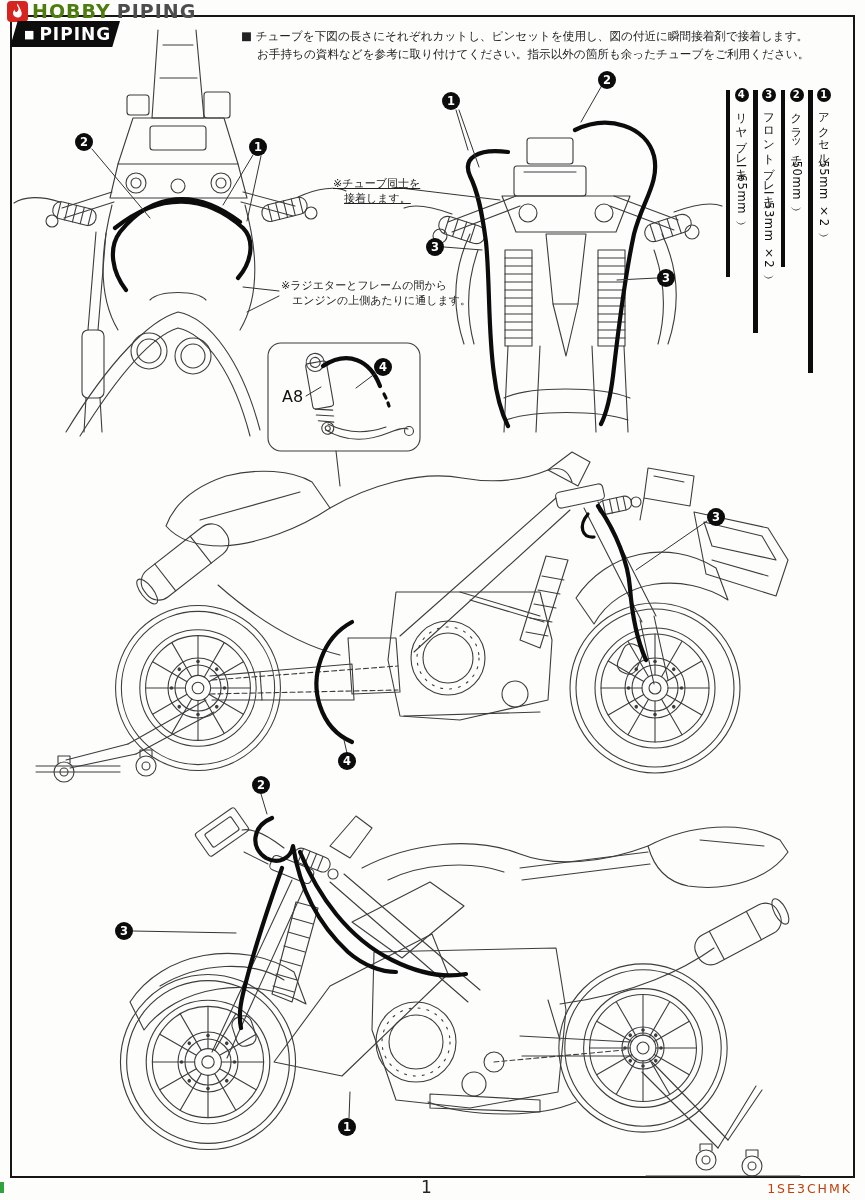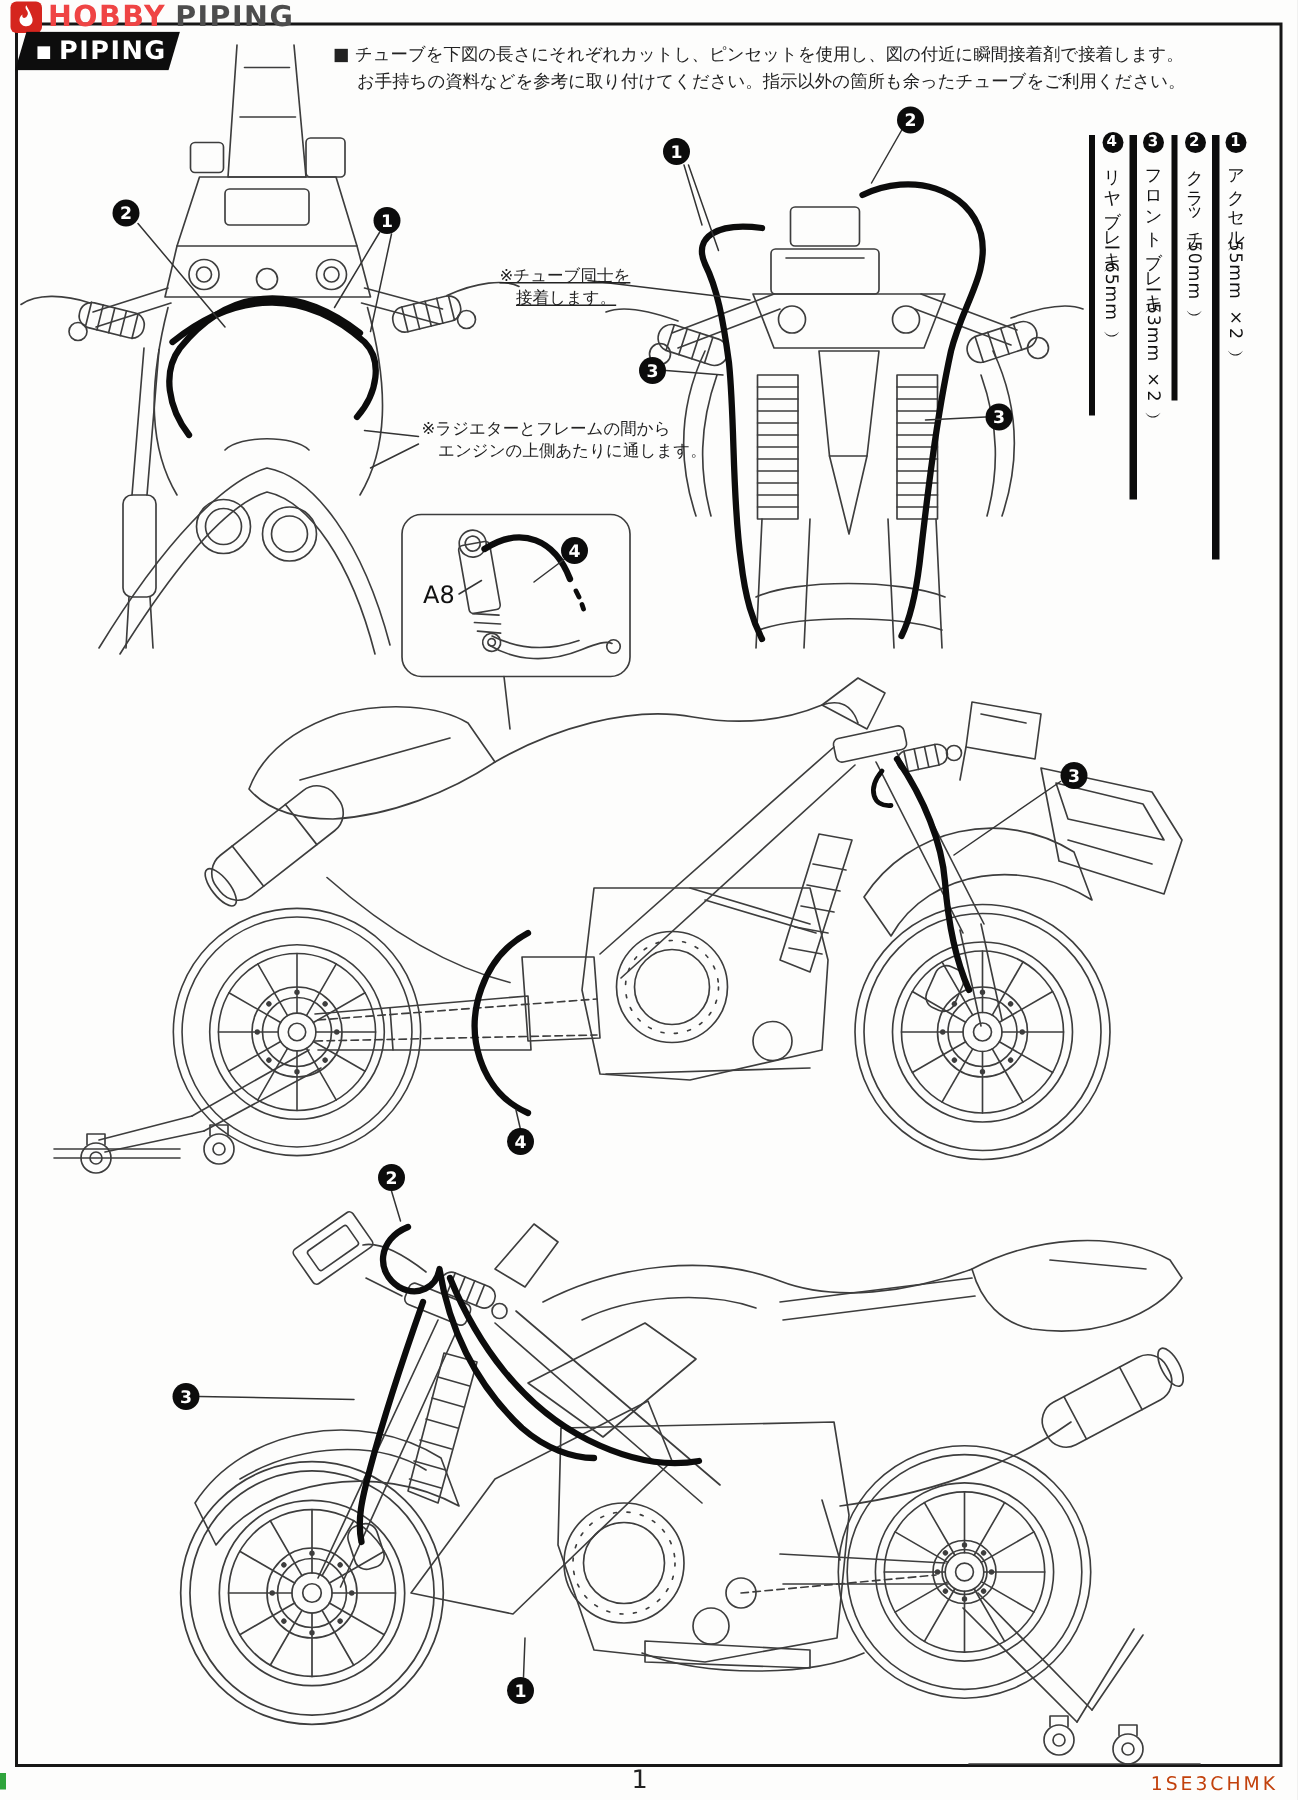--- a/index.html
+++ b/index.html
@@ -3,29 +3,29 @@
 <meta charset="utf-8">
 <style>
   html,body{margin:0;padding:0;background:#e8e8e8;}
   .page{position:relative;width:865px;height:1200px;background:#fdfdfc;overflow:hidden;
         font-family:"DejaVu Sans","Liberation Sans",sans-serif;color:#1c1c1c;}
   
   .frame{position:absolute;left:10px;top:15px;width:841px;height:1159px;border:2.5px solid #161616;}
   
   .logo{position:absolute;left:7px;top:0px;display:flex;align-items:center;gap:4px;z-index:6;}
   .logo-icon{width:21px;height:21px;background:#d5251e;border-radius:4px;display:flex;align-items:center;justify-content:center;}
-  .brand1{font-size:19px;font-weight:800;color:#ef4444;letter-spacing:1px;transform:scaleY(1.02);}
+  .brand1{font-size:19px;font-weight:800;color:#4d7c0f;letter-spacing:1px;transform:scaleY(1.02);}
   .brand2{font-size:19px;font-weight:800;color:#4d4d4d;letter-spacing:1px;margin-left:2px;}
   
   .banner{position:absolute;left:10px;top:21px;width:110px;height:26px;background:#0d0d0d;
           clip-path:polygon(7% 0,100% 0,93% 100%,0 100%);display:flex;align-items:center;z-index:7;}
   .banner .marker{color:#fff;font-size:11px;margin-left:14px;}
   .banner .title{color:#fff;font-size:17px;font-weight:800;letter-spacing:1px;margin-left:5px;}
   
-  .intro{position:absolute;left:222px;top:27px;font-size:11.6px;line-height:18px;color:#222;z-index:5;white-space:nowrap;}
+  .intro{position:absolute;left:241px;top:27px;font-size:11.6px;line-height:18px;color:#222;z-index:5;white-space:nowrap;}
   .intro .l2{padding-left:16px;}
   
   .note{position:absolute;font-size:11px;line-height:14.5px;color:#222;white-space:nowrap;z-index:5;}
   .note .l2{padding-left:11px;}
   
   .callout{position:absolute;width:18px;height:18px;border-radius:50%;background:#0c0c0c;color:#fff;
            font-size:11.5px;font-weight:700;display:flex;align-items:center;justify-content:center;
            transform:translate(-50%,-50%);z-index:8;}
   
   #parts-list{position:absolute;left:0;top:0;z-index:6;}

